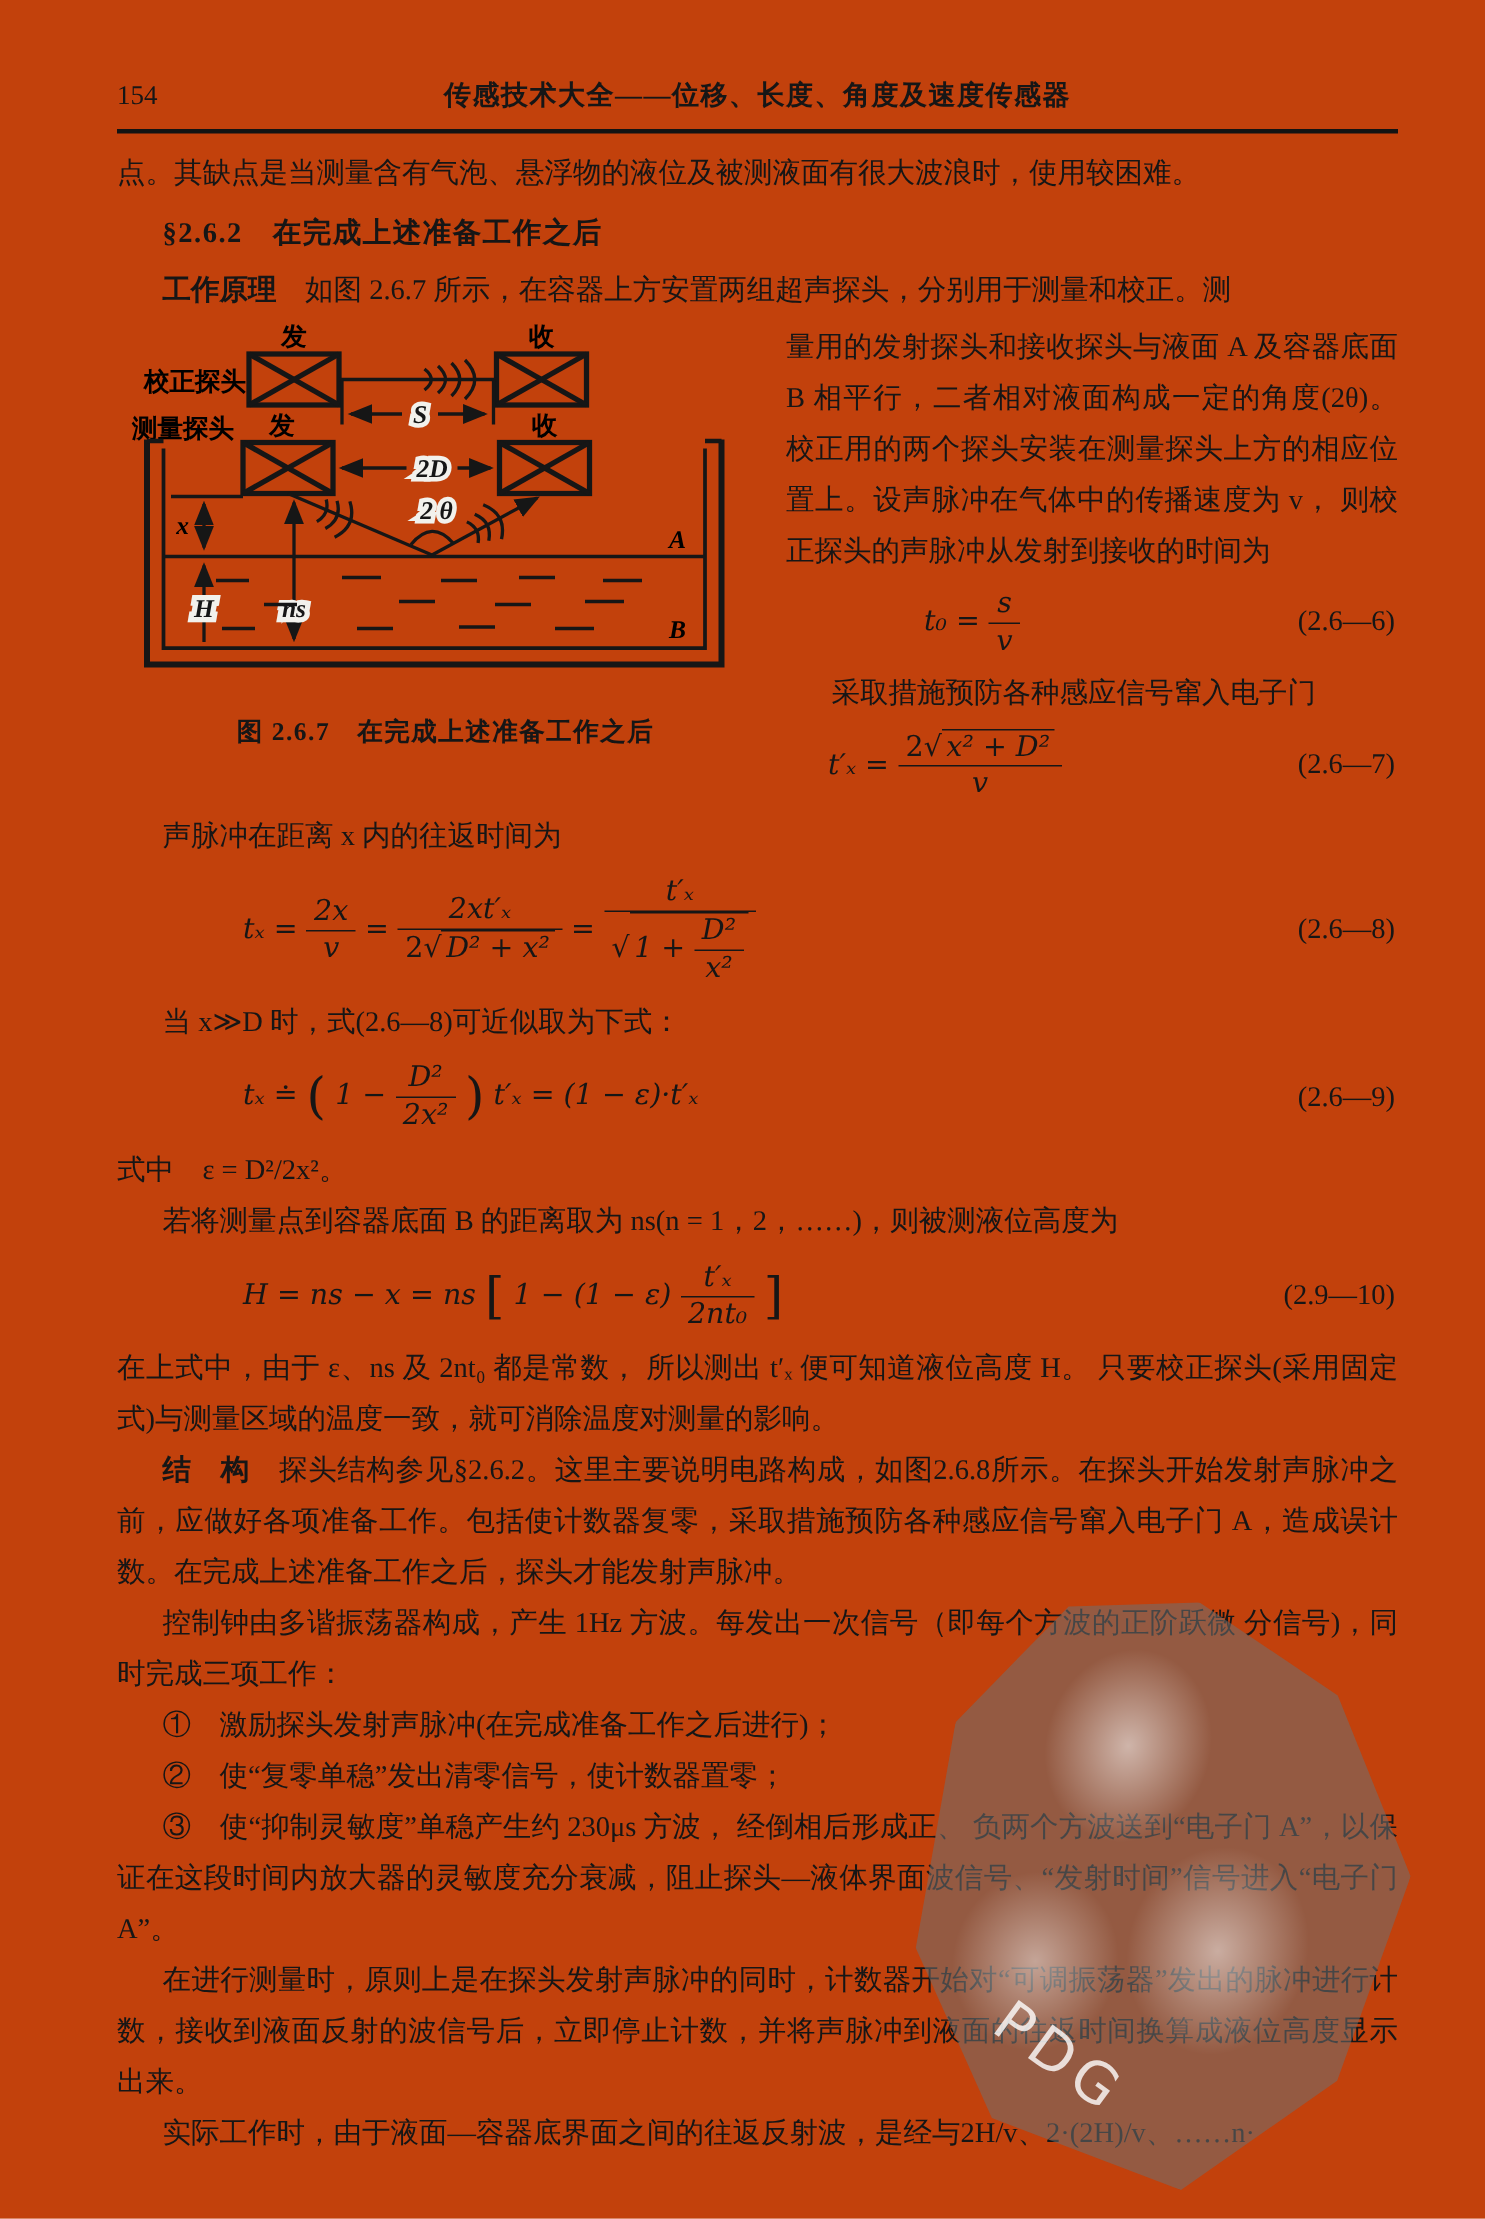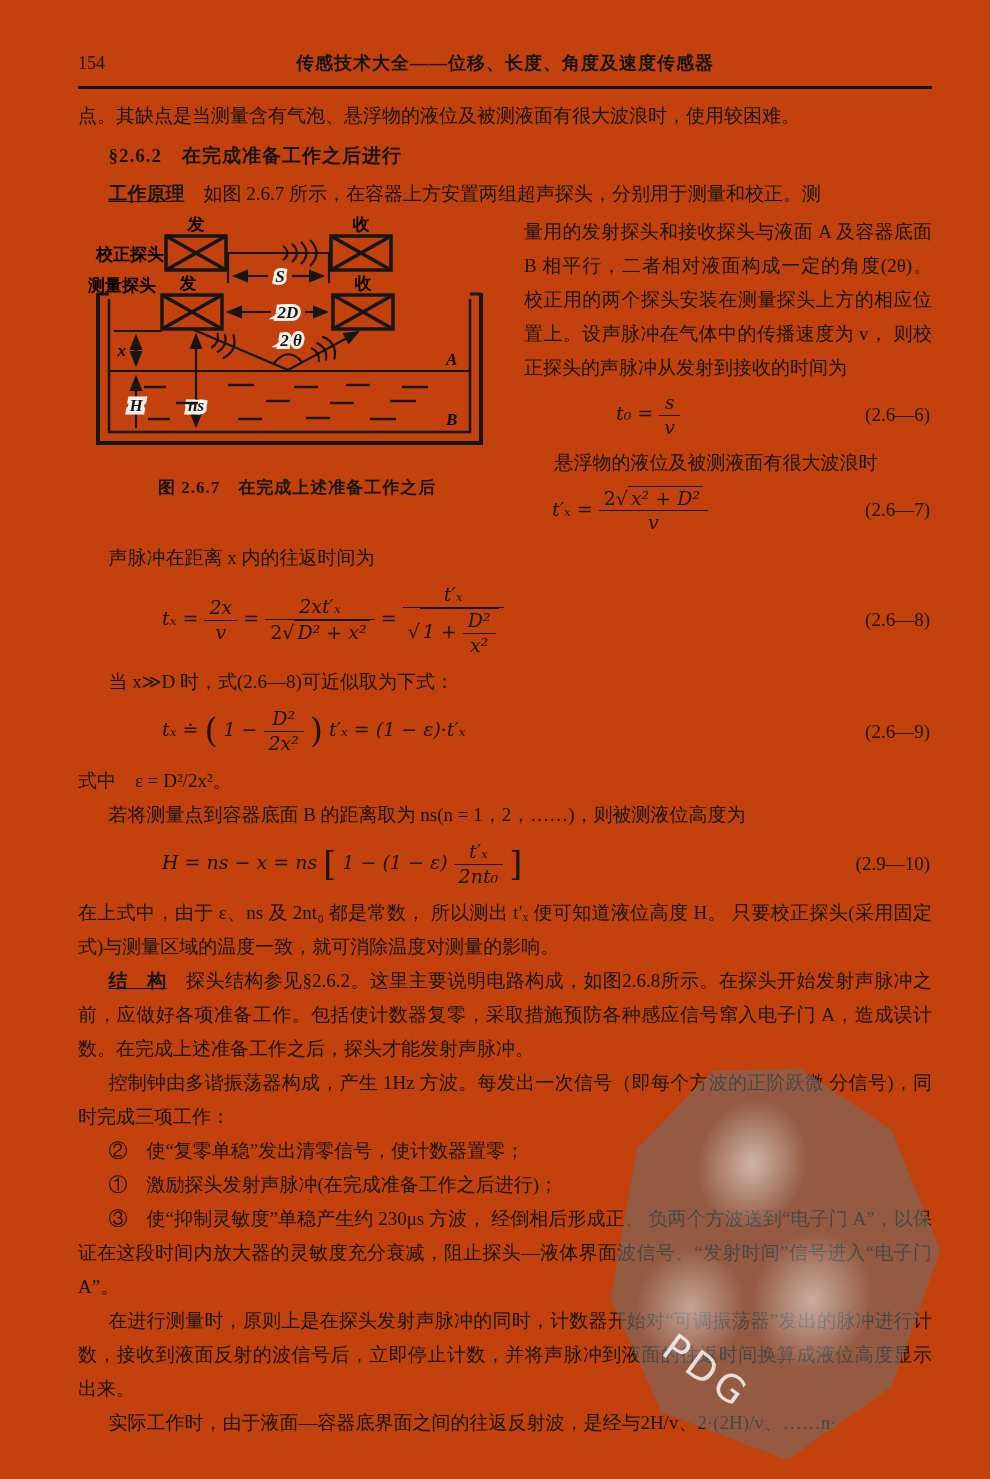--- a/index.html
+++ b/index.html
@@ -11,21 +11,21 @@
     font-size:19px; line-height:34px;
   }
   .content{position:relative; padding:46px 58px 0 78px;}
   
   .hdr{position:relative; height:34px;}
   .hdr .pn{position:absolute; left:0; top:0; font-size:18px;}
   .hdr .ttl{text-align:center; font-size:18px; font-weight:bold; letter-spacing:1px;}
   .rule{height:3px; background:#131313; margin:6px 0 10px 0; box-shadow:0 3px 0 -1.5px rgba(19,19,19,.35);}
   p{margin:0; text-align:justify;}
   .ind{text-indent:1.6em;}
-  .b{font-weight:bold;text-decoration:underline;}
+  .b{font-weight:bold;}
   .sec{font-weight:bold; text-indent:1.6em; margin:6px 0 4px 0; letter-spacing:1px;}
   .sub{text-indent:1.6em; margin:2px 0;}
   
   .wraprow{display:flex; margin-top:4px;}
   .figcol{width:438px; flex:none;}
   .figcol svg{display:block;}
   .caption{font-weight:bold; font-size:17px; text-align:center; margin-top:4px; letter-spacing:1px;}
   .rightcol{flex:1; padding-left:8px;}
   
   .eqrow{position:relative; text-align:left; padding:8px 0 8px 84px; font-family:"DejaVu Serif",serif;}
@@ -64,21 +64,21 @@
   <div class="content">
 
     <div class="hdr">
       <span class="pn">154</span>
       <div class="ttl">传感技术大全——位移、长度、角度及速度传感器</div>
     </div>
     <div class="rule"></div>
 
     <p>点。其缺点是当测量含有气泡、悬浮物的液位及被测液面有很大波浪时，使用较困难。</p>
 
-    <p class="sec">§2.6.2　在完成准备工作之后进行</p>
+    <p class="sec">§2.6.2　在完成上述准备工作之后</p>
 
 
     <p class="ind"><span class="b">工作原理</span><span>　如图 2.6.7 所示，在容器上方安置两组超声探头，分别用于测量和校正。测</span></p>
 
     <div class="wraprow">
       <div class="figcol">
         <svg width="430" height="252" viewBox="0 0 430 252">
           <defs>
             <marker id="ah" markerWidth="9" markerHeight="8" refX="6.5" refY="3" orient="auto-start-reverse">
               <path d="M0,0 L7.5,3 L0,6 z" fill="#161616"></path>
@@ -188,21 +188,21 @@
       </div>
 
       <div class="rightcol">
         <p>量用的发射探头和接收探头与液面 A 及容器底面 B 相平行，二者相对液面构成一定的角度(2θ)。校正用的两个探头安装在测量探头上方的相应位置上。设声脉冲在气体中的传播速度为 v， 则校正探头的声脉冲从发射到接收的时间为</p>
         <div class="eqrow incol">
           <span class="gap" style="width:58px"></span>
           <span class="it">t₀ =</span>
           <span class="frac it"><span class="nu">s</span><span class="de">v</span></span>
           <span class="tag">(2.6—6)</span>
         </div>
-        <p class="ind">悬浮物的液位及被测液面有很大波浪时</p>
+        <p class="ind">采取措施预防各种感应信号窜入电子门</p>
         <div class="eqrow incol">
           <span class="it">t′ₓ =</span>
           <span class="frac it"><span class="nu"><span class="rsign">2√</span><span class="ol">x² + D²</span></span><span class="de">v</span></span>
           <span class="tag">(2.6—7)</span>
         </div>
       </div>
     </div>
 
     <p class="ind">声脉冲在距离 x 内的往返时间为</p>
 
@@ -241,22 +241,22 @@
       <span class="big">]</span>
       <span class="tag">(2.9—10)</span>
     </div>
 
     <p>在上式中，由于 ε、ns 及 2nt₀ 都是常数， 所以测出 t′ₓ 便可知道液位高度 H。 只要校正探头(采用固定式)与测量区域的温度一致，就可消除温度对测量的影响。</p>
 
     <p class="ind"><span class="b">结　构</span><span>　探头结构参见§2.6.2。这里主要说明电路构成，如图2.6.8所示。在探头开始发射声脉冲之前，应做好各项准备工作。包括使计数器复零，采取措施预防各种感应信号窜入电子门 A，造成误计数。在完成上述准备工作之后，探头才能发射声脉冲。</span></p>
 
     <p class="ind">控制钟由多谐振荡器构成，产生 1Hz 方波。每发出一次信号（即每个方波的正阶跃微 分信号)，同时完成三项工作：</p>
 
+    <p class="ind">①　激励探头发射声脉冲(在完成准备工作之后进行)；</p>
     <p class="ind">②　使“复零单稳”发出清零信号，使计数器置零；</p>
-    <p class="ind">①　激励探头发射声脉冲(在完成准备工作之后进行)；</p>
     <p class="ind">③　使“抑制灵敏度”单稳产生约 230μs 方波， 经倒相后形成正、 负两个方波送到“电子门 A”，以保证在这段时间内放大器的灵敏度充分衰减，阻止探头—液体界面波信号、“发射时间”信号进入“电子门 A”。</p>
 
     <p class="ind">在进行测量时，原则上是在探头发射声脉冲的同时，计数器开始对“可调振荡器”发出的脉冲进行计数，接收到液面反射的波信号后，立即停止计数，并将声脉冲到液面的往返时间换算成液位高度显示出来。</p>
 
     <p class="ind">实际工作时，由于液面—容器底界面之间的往返反射波，是经与2H/v、2·(2H)/v、……n·</p>
 
   </div>
 
   <div class="wm">
     <div class="blob b1"></div>

